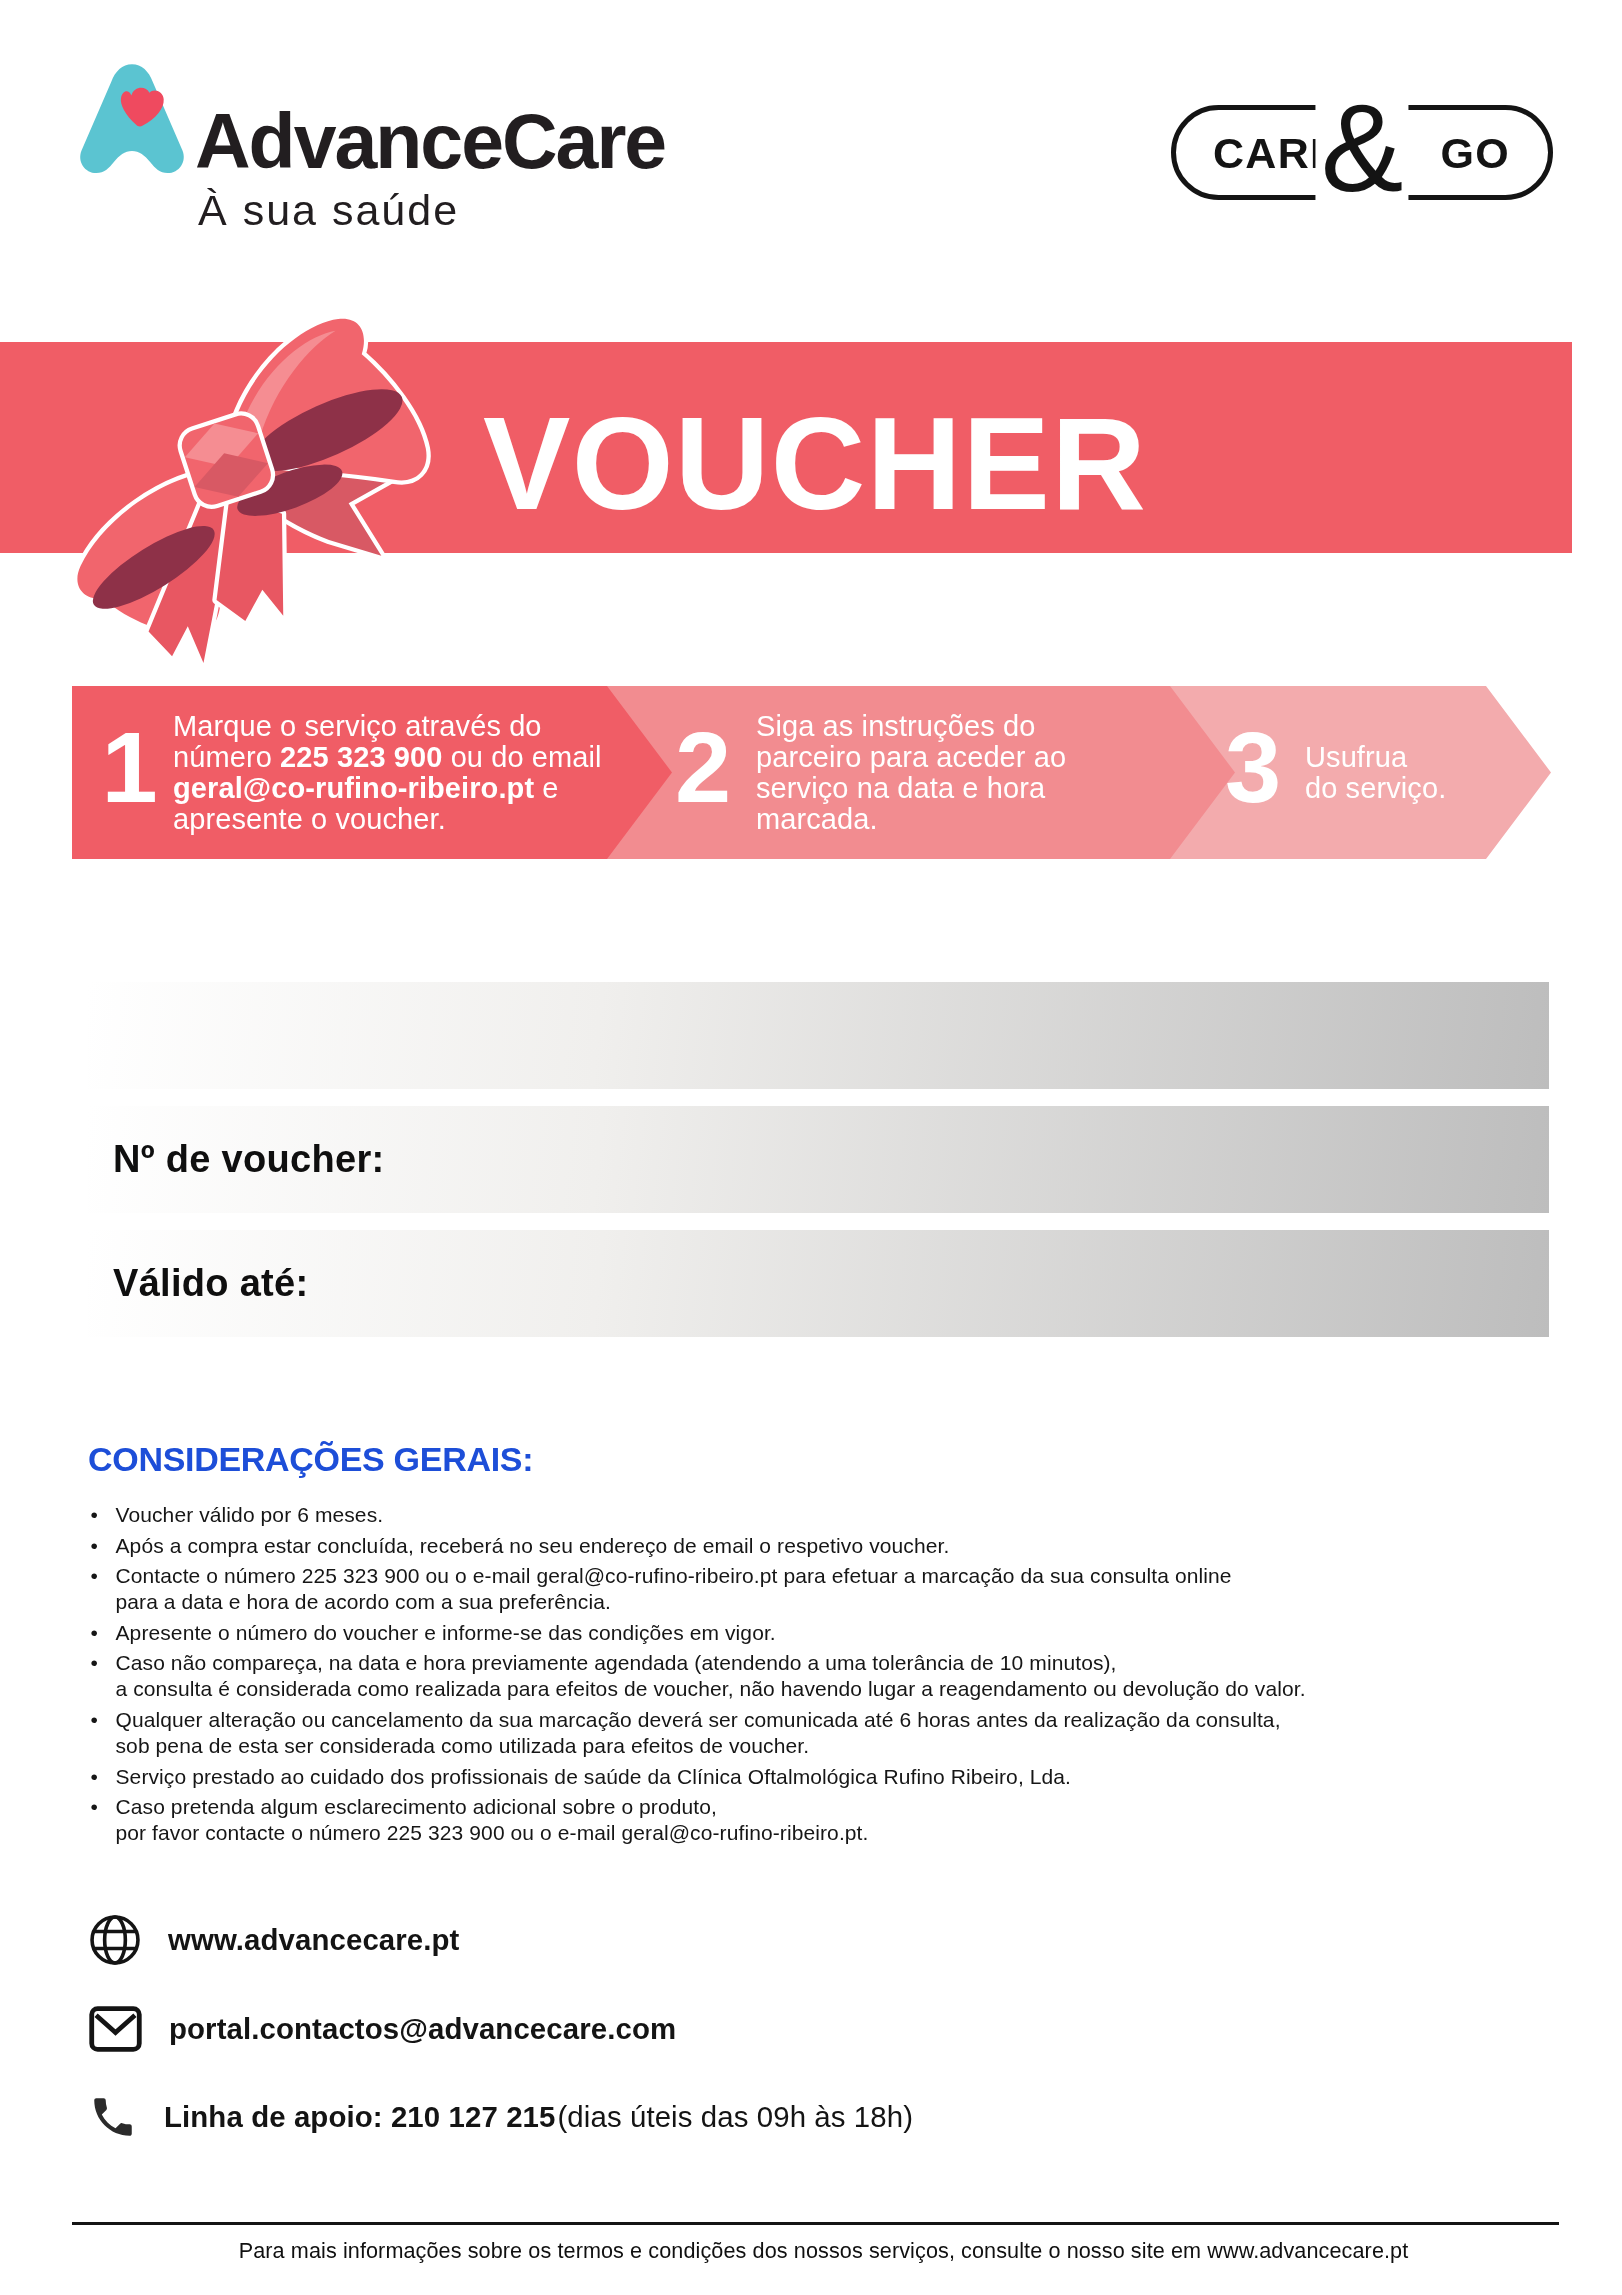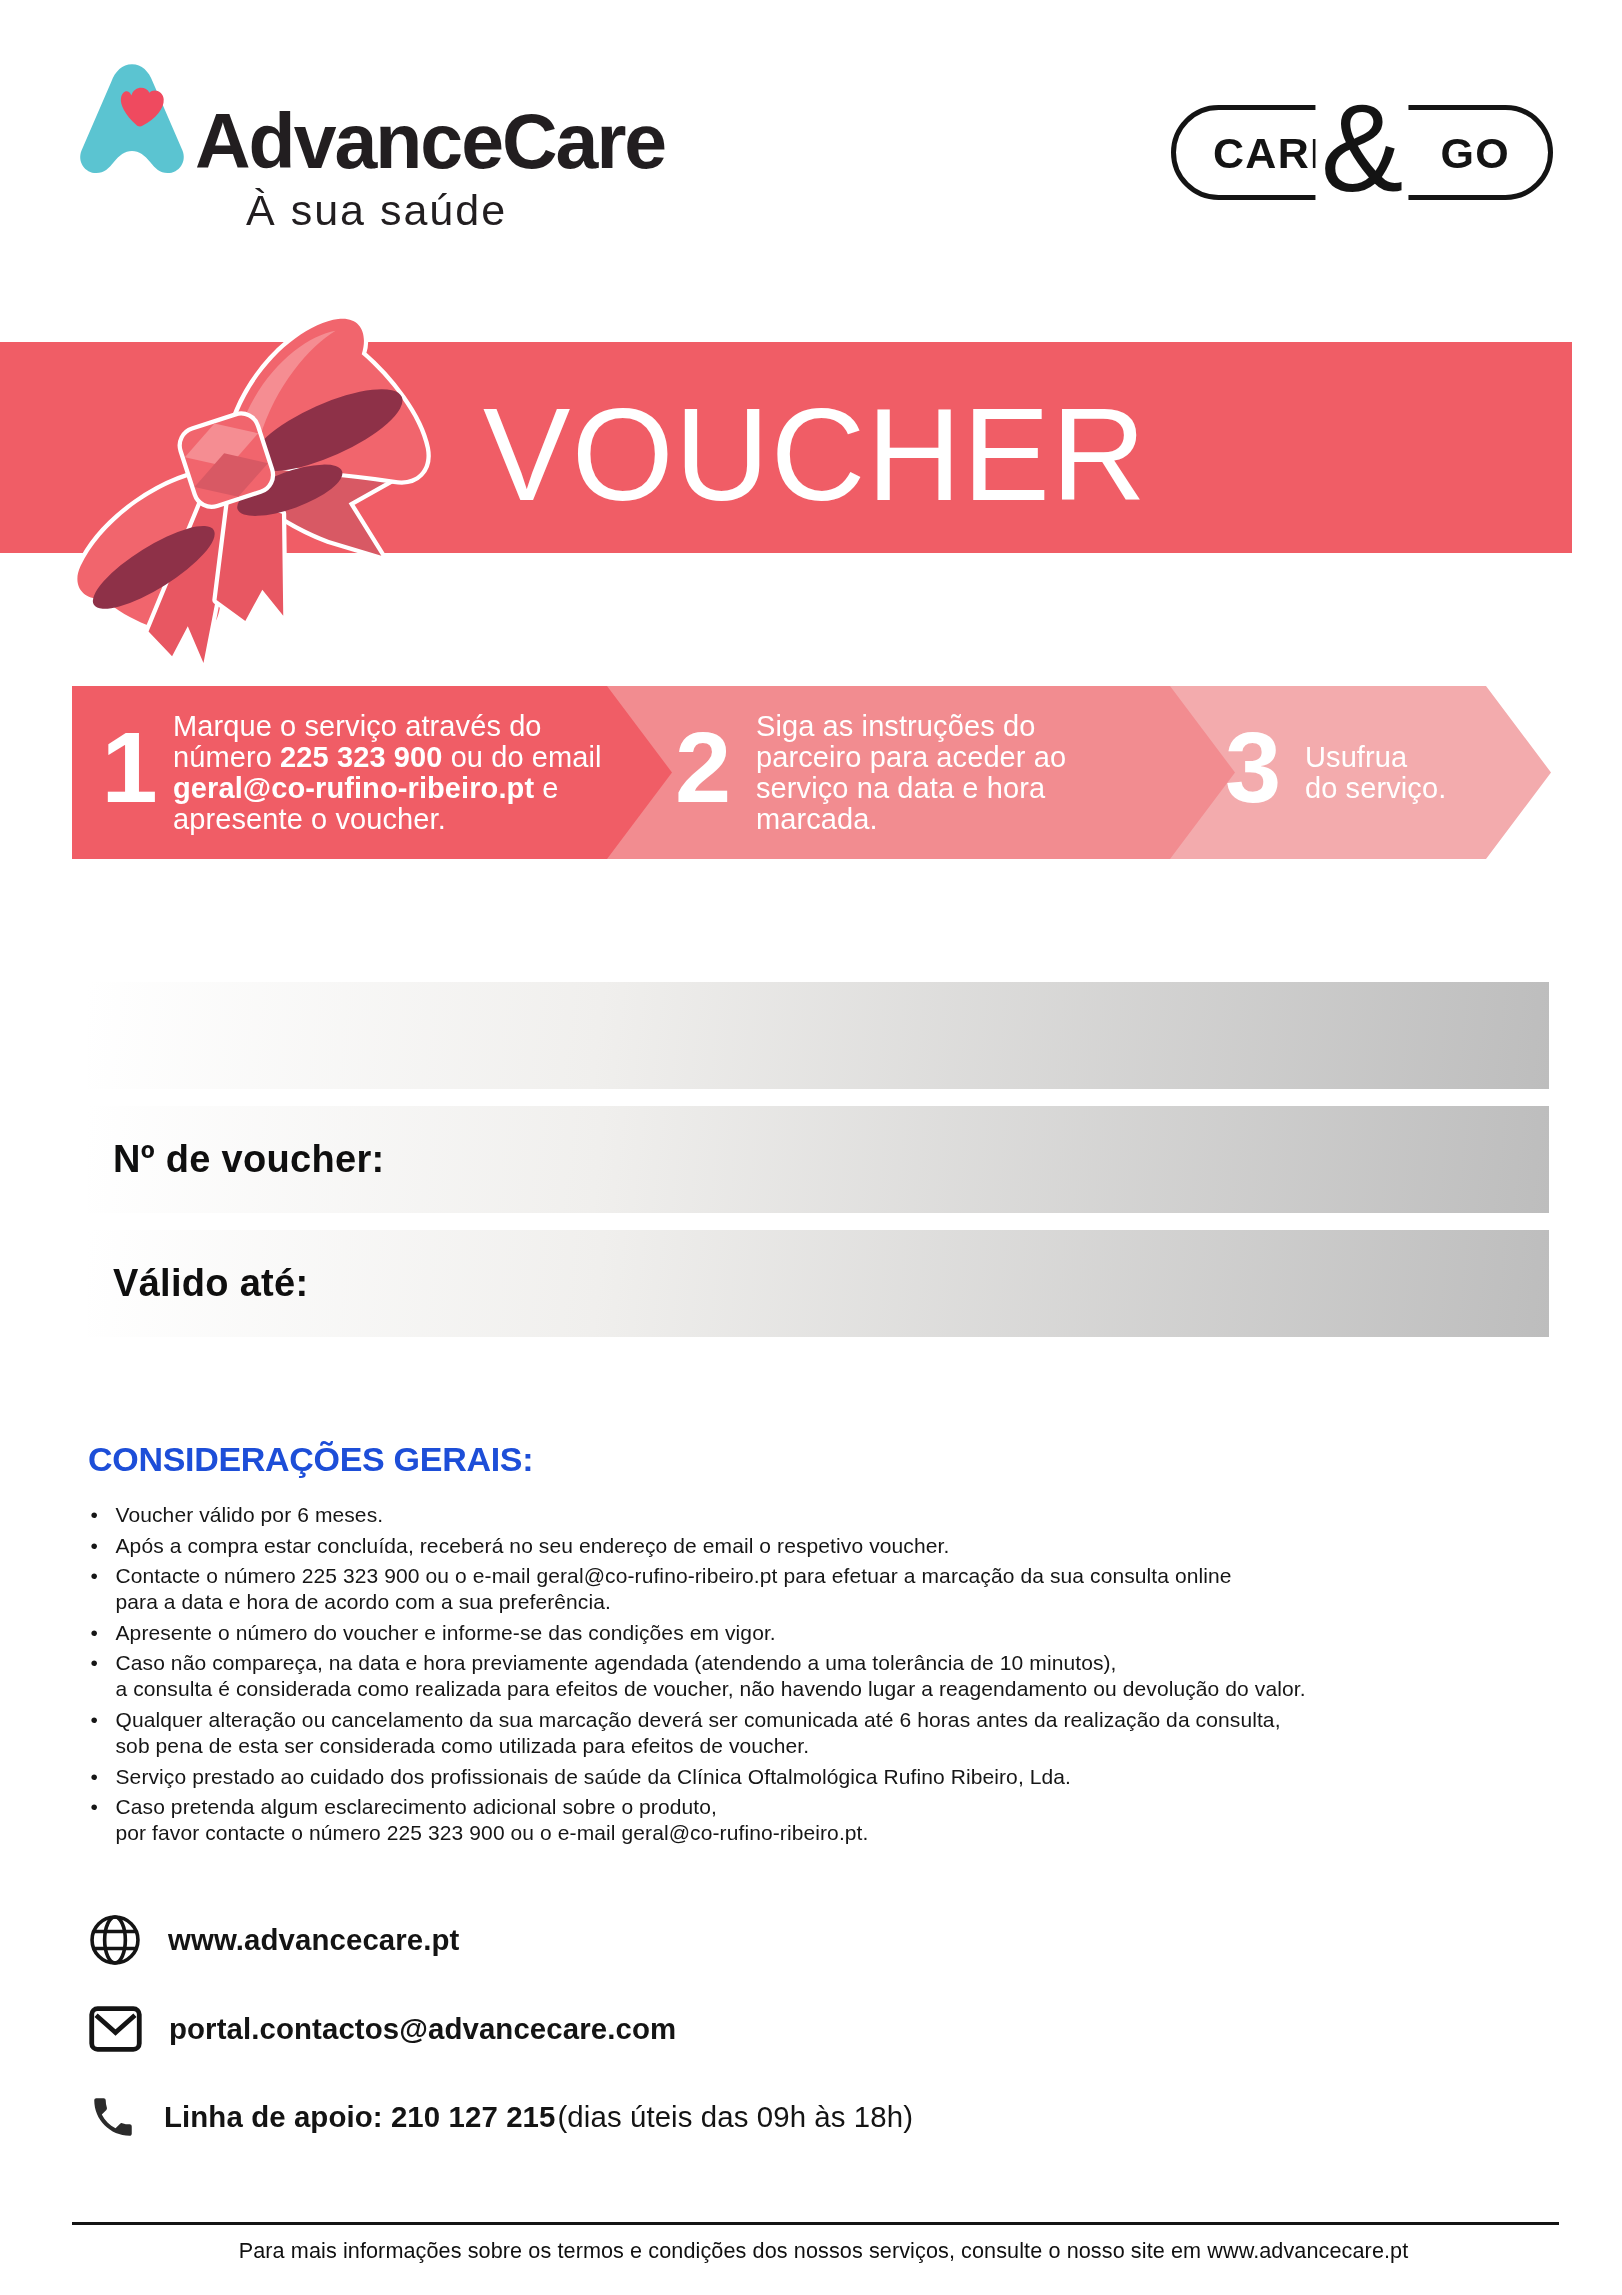--- a/index.html
+++ b/index.html
@@ -3,34 +3,34 @@
 <meta charset="utf-8">
 <style>
   html,body{margin:0;padding:0;background:#ffffff;}
   .page{position:relative;width:1623px;height:2295px;background:#ffffff;overflow:hidden;
         font-family:"Liberation Sans", sans-serif;color:#1a1a1a;}
   
   .logo-mark{position:absolute;left:77px;top:60px;width:110px;height:120px;}
   .wordmark{position:absolute;left:195px;top:102px;font-size:77px;font-weight:700;
             letter-spacing:-2px;color:#221e20;line-height:79px;}
   .tagline{position:absolute;left:198px;top:186px;font-size:43px;font-weight:400;
-           letter-spacing:2px;color:#221e20;margin-left:48px;}
+           letter-spacing:2px;color:#221e20;}
   .badge{position:absolute;left:1171px;top:105px;width:372px;height:85px;
          border:5.2px solid #141414;border-radius:52px;}
   .badge-care{position:absolute;left:37px;top:50%;transform:translateY(-50%);
               font-size:43px;font-weight:700;letter-spacing:1.3px;color:#141414;}
   .badge-go{position:absolute;right:38px;top:50%;transform:translateY(-50%);
             font-size:43px;font-weight:700;letter-spacing:1.3px;color:#141414;}
   .badge-amp{position:absolute;left:50%;top:50%;transform:translate(-50%,-54%);
              font-size:124px;font-weight:400;color:#141414;background:#ffffff;
              padding:0 5.2px;line-height:1;}
   
   .banner{position:absolute;left:0;top:342px;width:1572px;height:211px;background:#F05D66;}
-  .banner-title{position:absolute;left:483px;top:7px;height:211px;line-height:211px;
-                font-size:131px;font-weight:400;letter-spacing:1.3px;color:#ffffff;}
+  .banner-title{position:absolute;left:483px;top:16px;height:211px;line-height:211px;
+                font-size:131px;font-weight:700;letter-spacing:1.3px;color:#ffffff;}
   .bow{position:absolute;left:23px;top:272px;width:461px;height:411px;}
   
   .step{position:absolute;top:686px;height:173px;}
   .step1{left:72px;width:609px;background:#F05D66;
          clip-path:polygon(0 0, calc(100% - 65px) 0, 100% 50%, calc(100% - 65px) 100%, 0 100%);}
   .step2{left:607px;width:636px;background:#F28C90;
          clip-path:polygon(0 0, calc(100% - 65px) 0, 100% 50%, calc(100% - 65px) 100%, 0 100%, 65px 50%);}
   .step3{left:1170px;width:381px;background:#F3ABAD;
          clip-path:polygon(0 0, calc(100% - 65px) 0, 100% 50%, calc(100% - 65px) 100%, 0 100%, 65px 50%);}
   .step-num{position:absolute;top:50%;transform:translateY(-55%);font-size:101px;

